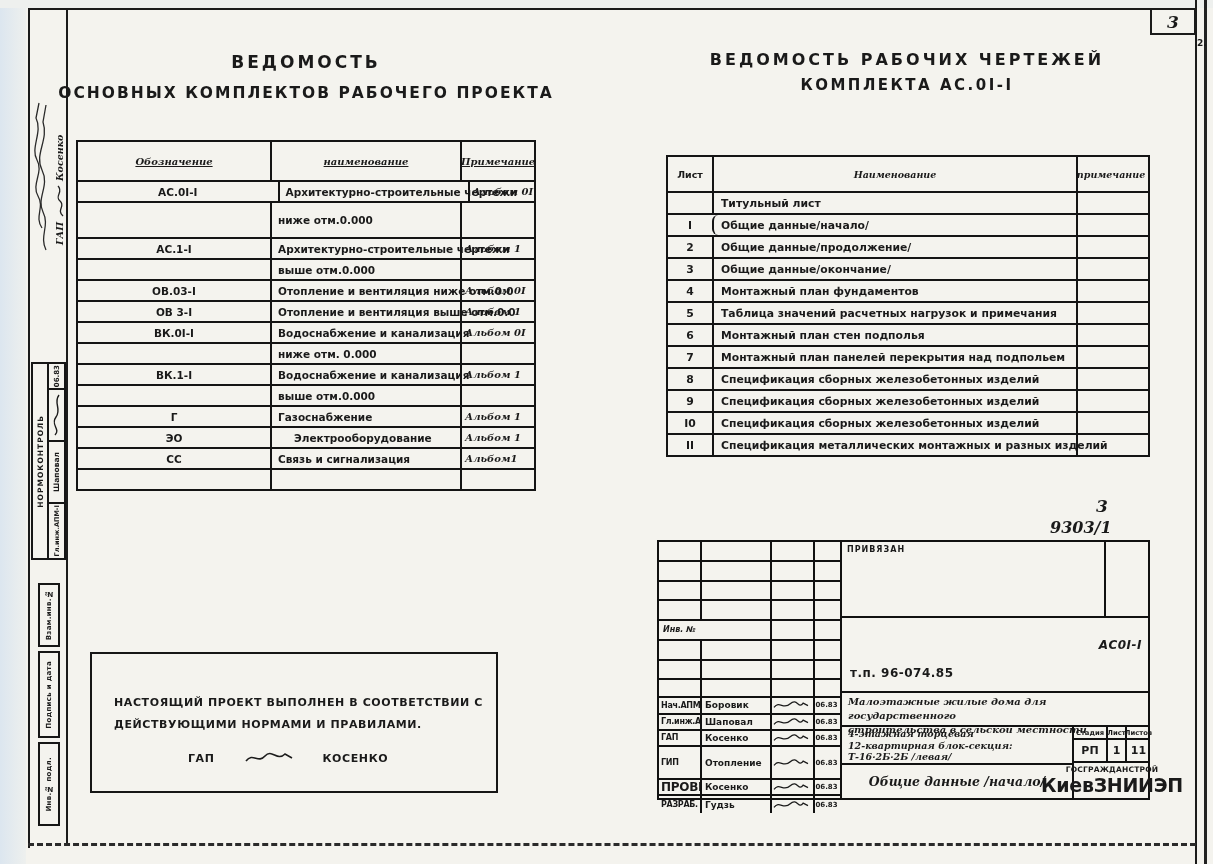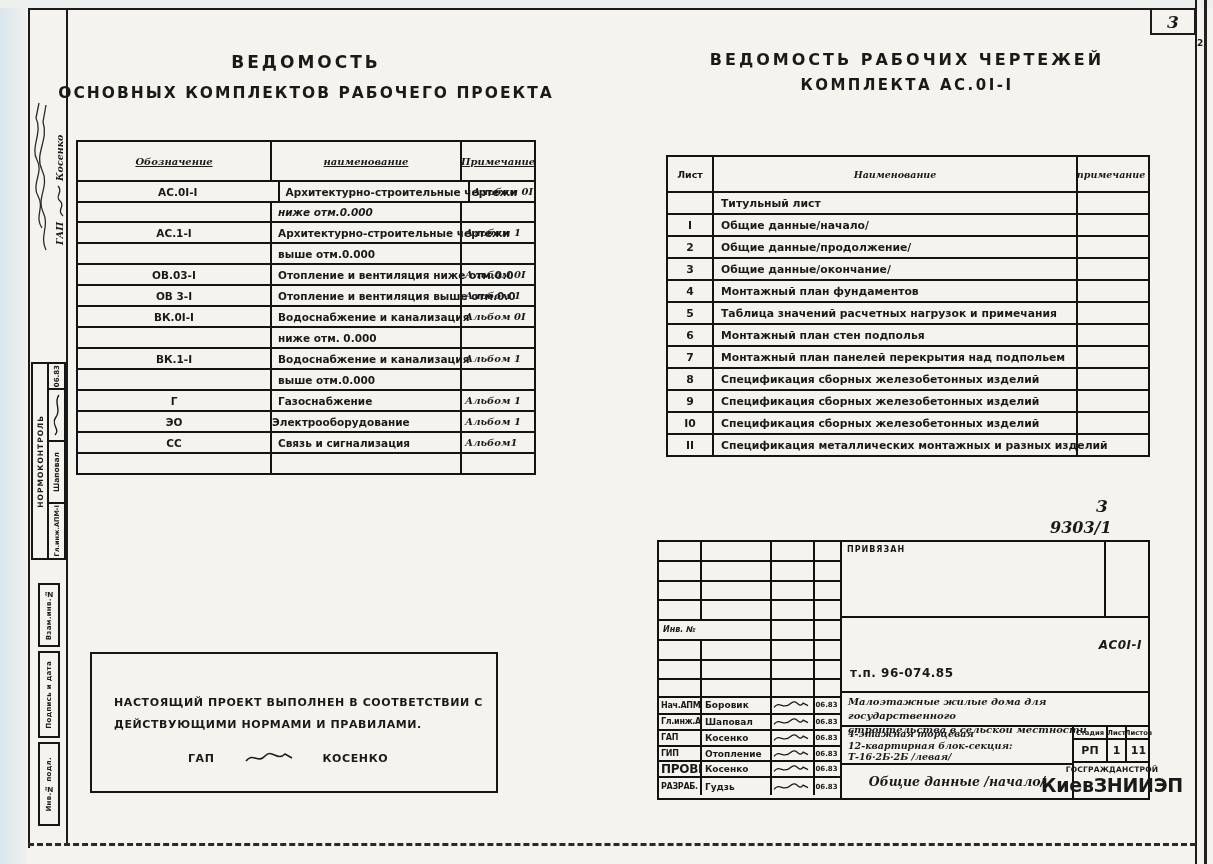--- a/index.html
+++ b/index.html
@@ -133,21 +133,21 @@
       <div class="trow hdr" style="height: 38px;">
         <div class="tcell hand" style="width: 192px; justify-content: center; font-size: 10px; text-decoration: underline;">Обозначение</div>
         <div class="tcell hand" style="width: 190px; justify-content: center; font-size: 10px; text-decoration: underline;">наименование</div>
         <div class="tcell hand" style="width: 74px; justify-content: center; font-size: 10px; text-decoration: underline;">Примечание</div>
       </div>
       <div class="trow" style="height: 21px;">
         <div class="tcell typed" style="width: 224px; justify-content: center; padding-left: 0px; font-size: 10.5px;">АС.0I-I</div>
         <div class="tcell typed" style="width: 190px; justify-content: flex-start; padding-left: 6px; font-size: 10.5px;">Архитектурно-строительные чертежи</div>
         <div class="tcell hand" style="width: 74px; justify-content: flex-start; padding-left: 3px; font-size: 10px;">Альбом 0I</div>
       </div>
-      <div class="trow" style="height: 20px; font-style: italic;">
+      <div class="trow" style="height: 36px;">
         <div class="tcell typed" style="width: 192px; justify-content: center; padding-left: 0px; font-size: 10.5px;"></div>
         <div class="tcell typed" style="width: 190px; justify-content: flex-start; padding-left: 6px; font-size: 10.5px;">ниже отм.0.000</div>
         <div class="tcell hand" style="width: 74px; justify-content: flex-start; padding-left: 3px; font-size: 10px;"></div>
       </div>
       <div class="trow" style="height: 21px;">
         <div class="tcell typed" style="width: 192px; justify-content: center; padding-left: 0px; font-size: 10.5px;">АС.1-I</div>
         <div class="tcell typed" style="width: 190px; justify-content: flex-start; padding-left: 6px; font-size: 10.5px;">Архитектурно-строительные чертежи</div>
         <div class="tcell hand" style="width: 74px; justify-content: flex-start; padding-left: 3px; font-size: 10px;">Альбом 1</div>
       </div>
       <div class="trow" style="height: 21px;">
@@ -185,21 +185,21 @@
         <div class="tcell typed" style="width: 190px; justify-content: flex-start; padding-left: 6px; font-size: 10.5px;">выше отм.0.000</div>
         <div class="tcell hand" style="width: 74px; justify-content: flex-start; padding-left: 3px; font-size: 10px;"></div>
       </div>
       <div class="trow" style="height: 21px;">
         <div class="tcell typed" style="width: 192px; justify-content: center; padding-left: 0px; font-size: 10.5px;">Г</div>
         <div class="tcell typed" style="width: 190px; justify-content: flex-start; padding-left: 6px; font-size: 10.5px;">Газоснабжение</div>
         <div class="tcell hand" style="width: 74px; justify-content: flex-start; padding-left: 3px; font-size: 10px;">Альбом 1</div>
       </div>
       <div class="trow" style="height: 21px;">
         <div class="tcell typed" style="width: 192px; justify-content: center; padding-left: 0px; font-size: 10.5px;">ЭО</div>
-        <div class="tcell typed" style="width: 190px; justify-content: flex-start; padding-left: 0; font-size: 10.5px;">Электрооборудование</div>
+        <div class="tcell typed" style="width: 190px; justify-content: flex-start; padding-left: 22px; font-size: 10.5px;">Электрооборудование</div>
         <div class="tcell hand" style="width: 74px; justify-content: flex-start; padding-left: 3px; font-size: 10px;">Альбом 1</div>
       </div>
       <div class="trow" style="height: 21px;">
         <div class="tcell typed" style="width: 192px; justify-content: center; padding-left: 0px; font-size: 10.5px;">СС</div>
         <div class="tcell typed" style="width: 190px; justify-content: flex-start; padding-left: 6px; font-size: 10.5px;">Связь и сигнализация</div>
         <div class="tcell hand" style="width: 74px; justify-content: flex-start; padding-left: 3px; font-size: 10px;">Альбом1</div>
       </div>
       <div class="trow" style="height: 21px;">
         <div class="tcell typed" style="width: 192px; justify-content: center; padding-left: 0px; font-size: 10.5px;"></div>
         <div class="tcell typed" style="width: 190px; justify-content: flex-start; padding-left: 6px; font-size: 10.5px;"></div>
@@ -216,21 +216,21 @@
         <div class="tcell hand" style="width: 364px; justify-content: center; font-size: 9.5px;">Наименование</div>
         <div class="tcell hand" style="width: 68px; justify-content: center; font-size: 9.5px;">примечание</div>
       </div>
       <div class="trow" style="height: 22px;">
         <div class="tcell typed" style="width: 44px; justify-content: center; padding-left: 0px; font-size: 10.8px;"></div>
         <div class="tcell typed" style="width: 364px; justify-content: flex-start; padding-left: 7px; font-size: 10.8px;">Титульный лист</div>
         <div class="tcell typed" style="width: 68px; justify-content: flex-start; padding-left: 3px; font-size: 10.8px;"></div>
       </div>
       <div class="trow" style="height: 22px;">
         <div class="tcell typed" style="width: 44px; justify-content: center; padding-left: 0px; font-size: 10.8px;">I</div>
-        <div class="tcell typed" style="width: 364px; justify-content: flex-start; padding-left: 7px; font-size: 10.8px;">Общие данные/начало/</div>
+        <div class="tcell typed" style="width: 364px; justify-content: flex-start; padding-left: 7px; font-size: 10.8px; border-radius: 6px;">Общие данные/начало/</div>
         <div class="tcell typed" style="width: 68px; justify-content: flex-start; padding-left: 3px; font-size: 10.8px;"></div>
       </div>
       <div class="trow" style="height: 22px;">
         <div class="tcell typed" style="width: 44px; justify-content: center; padding-left: 0px; font-size: 10.8px;">2</div>
         <div class="tcell typed" style="width: 364px; justify-content: flex-start; padding-left: 7px; font-size: 10.8px;">Общие данные/продолжение/</div>
         <div class="tcell typed" style="width: 68px; justify-content: flex-start; padding-left: 3px; font-size: 10.8px;"></div>
       </div>
       <div class="trow" style="height: 22px;">
         <div class="tcell typed" style="width: 44px; justify-content: center; padding-left: 0px; font-size: 10.8px;">3</div>
         <div class="tcell typed" style="width: 364px; justify-content: flex-start; padding-left: 7px; font-size: 10.8px;">Общие данные/окончание/</div>
@@ -367,21 +367,21 @@
         <div class="tb-row" style="height: 16.3px;">
           <div class="tb-cell typed" style="width: 43px; font-size: 8px; letter-spacing: -0.3px; padding-left: 2px; white-space: nowrap;">ГАП</div>
           <div class="tb-cell typed" style="width: 70px; font-size: 9px; padding-left: 3px; white-space: nowrap;">Косенко</div>
           <div class="tb-cell" style="width: 43px;">
             <svg width="38" height="12" viewBox="0 0 38 12">
               <path d="M2 8.399999999999999 C 7.6000000000000005 1.2000000000000002, 11.4 11.399999999999999, 18.24 4.800000000000001 S 26.599999999999998 10.8, 31.159999999999997 4.199999999999999 L 36 6.6000000000000005" fill="none" stroke="#1c1c1c" stroke-width="1.3"></path>
             </svg>
           </div>
           <div class="tb-cell typed" style="width: 23px; font-size: 7px; justify-content: center;">06.83</div>
         </div>
-        <div class="tb-row" style="height: 15px;">
+        <div class="tb-row" style="height: 33px;">
           <div class="tb-cell typed" style="width: 43px; font-size: 8px; letter-spacing: -0.3px; padding-left: 2px; white-space: nowrap;">ГИП</div>
           <div class="tb-cell typed" style="width: 70px; font-size: 9px; padding-left: 3px; white-space: nowrap;">Отопление</div>
           <div class="tb-cell" style="width: 43px;">
             <svg width="38" height="12" viewBox="0 0 38 12">
               <path d="M2 8.399999999999999 C 7.6000000000000005 1.2000000000000002, 11.4 11.399999999999999, 18.24 4.800000000000001 S 26.599999999999998 10.8, 31.159999999999997 4.199999999999999 L 36 6.6000000000000005" fill="none" stroke="#1c1c1c" stroke-width="1.3"></path>
             </svg>
           </div>
           <div class="tb-cell typed" style="width: 23px; font-size: 7px; justify-content: center;">06.83</div>
         </div>
         <div class="tb-row" style="height: 16.3px;">

